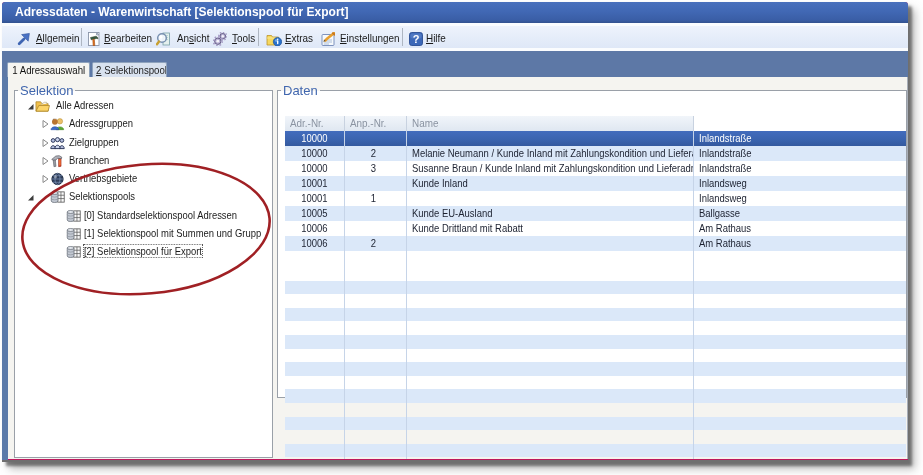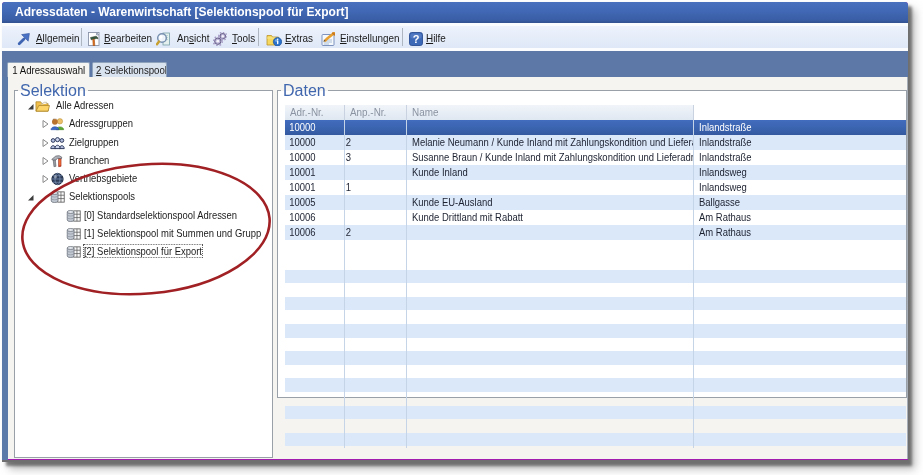--- a/index.html
+++ b/index.html
@@ -1,19 +1,19 @@
 <!DOCTYPE html>
 <html><head>
 <meta charset="utf-8">
 <style>
 * { margin:0; padding:0; box-sizing:border-box; }
 html,body { width:923px; height:475px; background:#ffffff; font-family:"Liberation Sans",sans-serif; overflow:hidden; }
 #win {
   position:absolute; left:2px; top:2px; width:906px; height:459.5px;
-  background:#a21caf;
+  background:#be185d;
   border-radius:3px 3px 0 0;
   box-shadow:4px 4px 3px rgba(80,80,80,.72), 7px 7px 9px rgba(120,120,120,.5);
 }
 #title {
   position:absolute; left:0; top:0; width:906px; height:21px;
   background:linear-gradient(#4a71bd, #4168b4 45%, #3a5ea6 85%, #32528f);
   border-radius:3px 3px 0 0;
   color:#fff; font-size:12px; font-weight:bold; line-height:21px;
   padding-left:13px;
 }
@@ -38,52 +38,52 @@
 #tab2 { left:90px; width:75px; background:#d9e2ef; color:#222; }
 .tab span { display:inline-block; transform:scaleX(.92); transform-origin:50% 50%; }
 #content {
   position:absolute; left:0; top:75px; width:906px; height:382px;
   background:#f5f4f0;
   border-right:1px solid #a8aeb8;
 }
 #leftbar { position:absolute; left:0; top:75px; width:6px; height:382.5px; background:#5b7aa9; }
 #botline { position:absolute; left:0; top:457.5px; width:906px; height:2px; background:#6f6f6f; }
 .grp { position:absolute; border:1px solid #9aa0a8; background:#fff; }
-.grplabel { position:absolute; top:-7px; left:3px; padding:0 2px; font-size:16px; line-height:13px; color:#4066ae; background:linear-gradient(#f5f4f0 54%, #fff 54%); z-index:2; }
+.grplabel { position:absolute; top:-7px; left:3px; padding:0 2px; font-size:13px; line-height:13px; color:#4066ae; background:linear-gradient(#f5f4f0 54%, #fff 54%); z-index:2; }
 #gsel { left:12px; top:88px; width:259px; height:368px; }
 #gdat { left:275px; top:88px; width:630px; height:308px; }
 
 .trow { position:absolute; font-size:11.5px; color:#1c1c1c; white-space:nowrap; transform:scaleX(.82); transform-origin:0 50%; }
 .tri { position:absolute; width:10px; height:10px; }
 .ticon { position:absolute; width:15px; height:14px; }
 
 #search {
   position:absolute; left:7px; top:6px; width:621px; height:15px;
   background:linear-gradient(#dee6f6,#cfdbee);
   border:1px solid #93a4c6;
   font-size:11px; line-height:13px;
 }
 #search b { position:absolute; left:21px; color:#15294f; }
 #search i { transform:scaleX(.76); transform-origin:0 50%; }
 #search i { position:absolute; left:59px; color:#6d7b94; }
 
-#tbl { position:absolute; left:0; top:14px; width:628px; height:343px; font-size:11px; }
+#tbl { position:absolute; left:0; top:25px; width:628px; height:343px; font-size:11px; }
 .stripe { position:absolute; left:7px; width:621px; height:13.6px; background:#dbe8f9; }
 .hd span { display:inline-block; transform:scaleX(.9); transform-origin:0 50%; }
 .hd {
   position:absolute; top:0; height:15px; color:#8a93a1;
   background:linear-gradient(#f1f5fa,#dfe7f1);
   border-right:1px solid #c8d2e0;
   line-height:15px; padding-left:5px;
 }
 .row { position:absolute; height:15px; line-height:15px; white-space:nowrap; overflow:hidden; color:#1c2130; }
 .c { position:absolute; top:0; height:15px; overflow:hidden; white-space:nowrap; }
 .c .t { display:inline-block; transform:scaleX(.86); transform-origin:0 50%; }
 .num .t { transform-origin:100% 50%; }
-.num { text-align:left; padding-right:5px; }
+.num { text-align:center; padding-right:5px; }
 .vline { position:absolute; width:1px; background:#c6d4e8; }
 .sel { background:linear-gradient(#426cbd,#3a63ae 60%,#34599f); color:#fff; }
 .alt { background:#dbe8f9; }
 
 #ell { position:absolute; left:0; top:0; width:923px; height:475px; pointer-events:none; z-index:50; }
 </style>
 </head>
 <body>
 <svg width="0" height="0" style="position:absolute">
     <defs>

